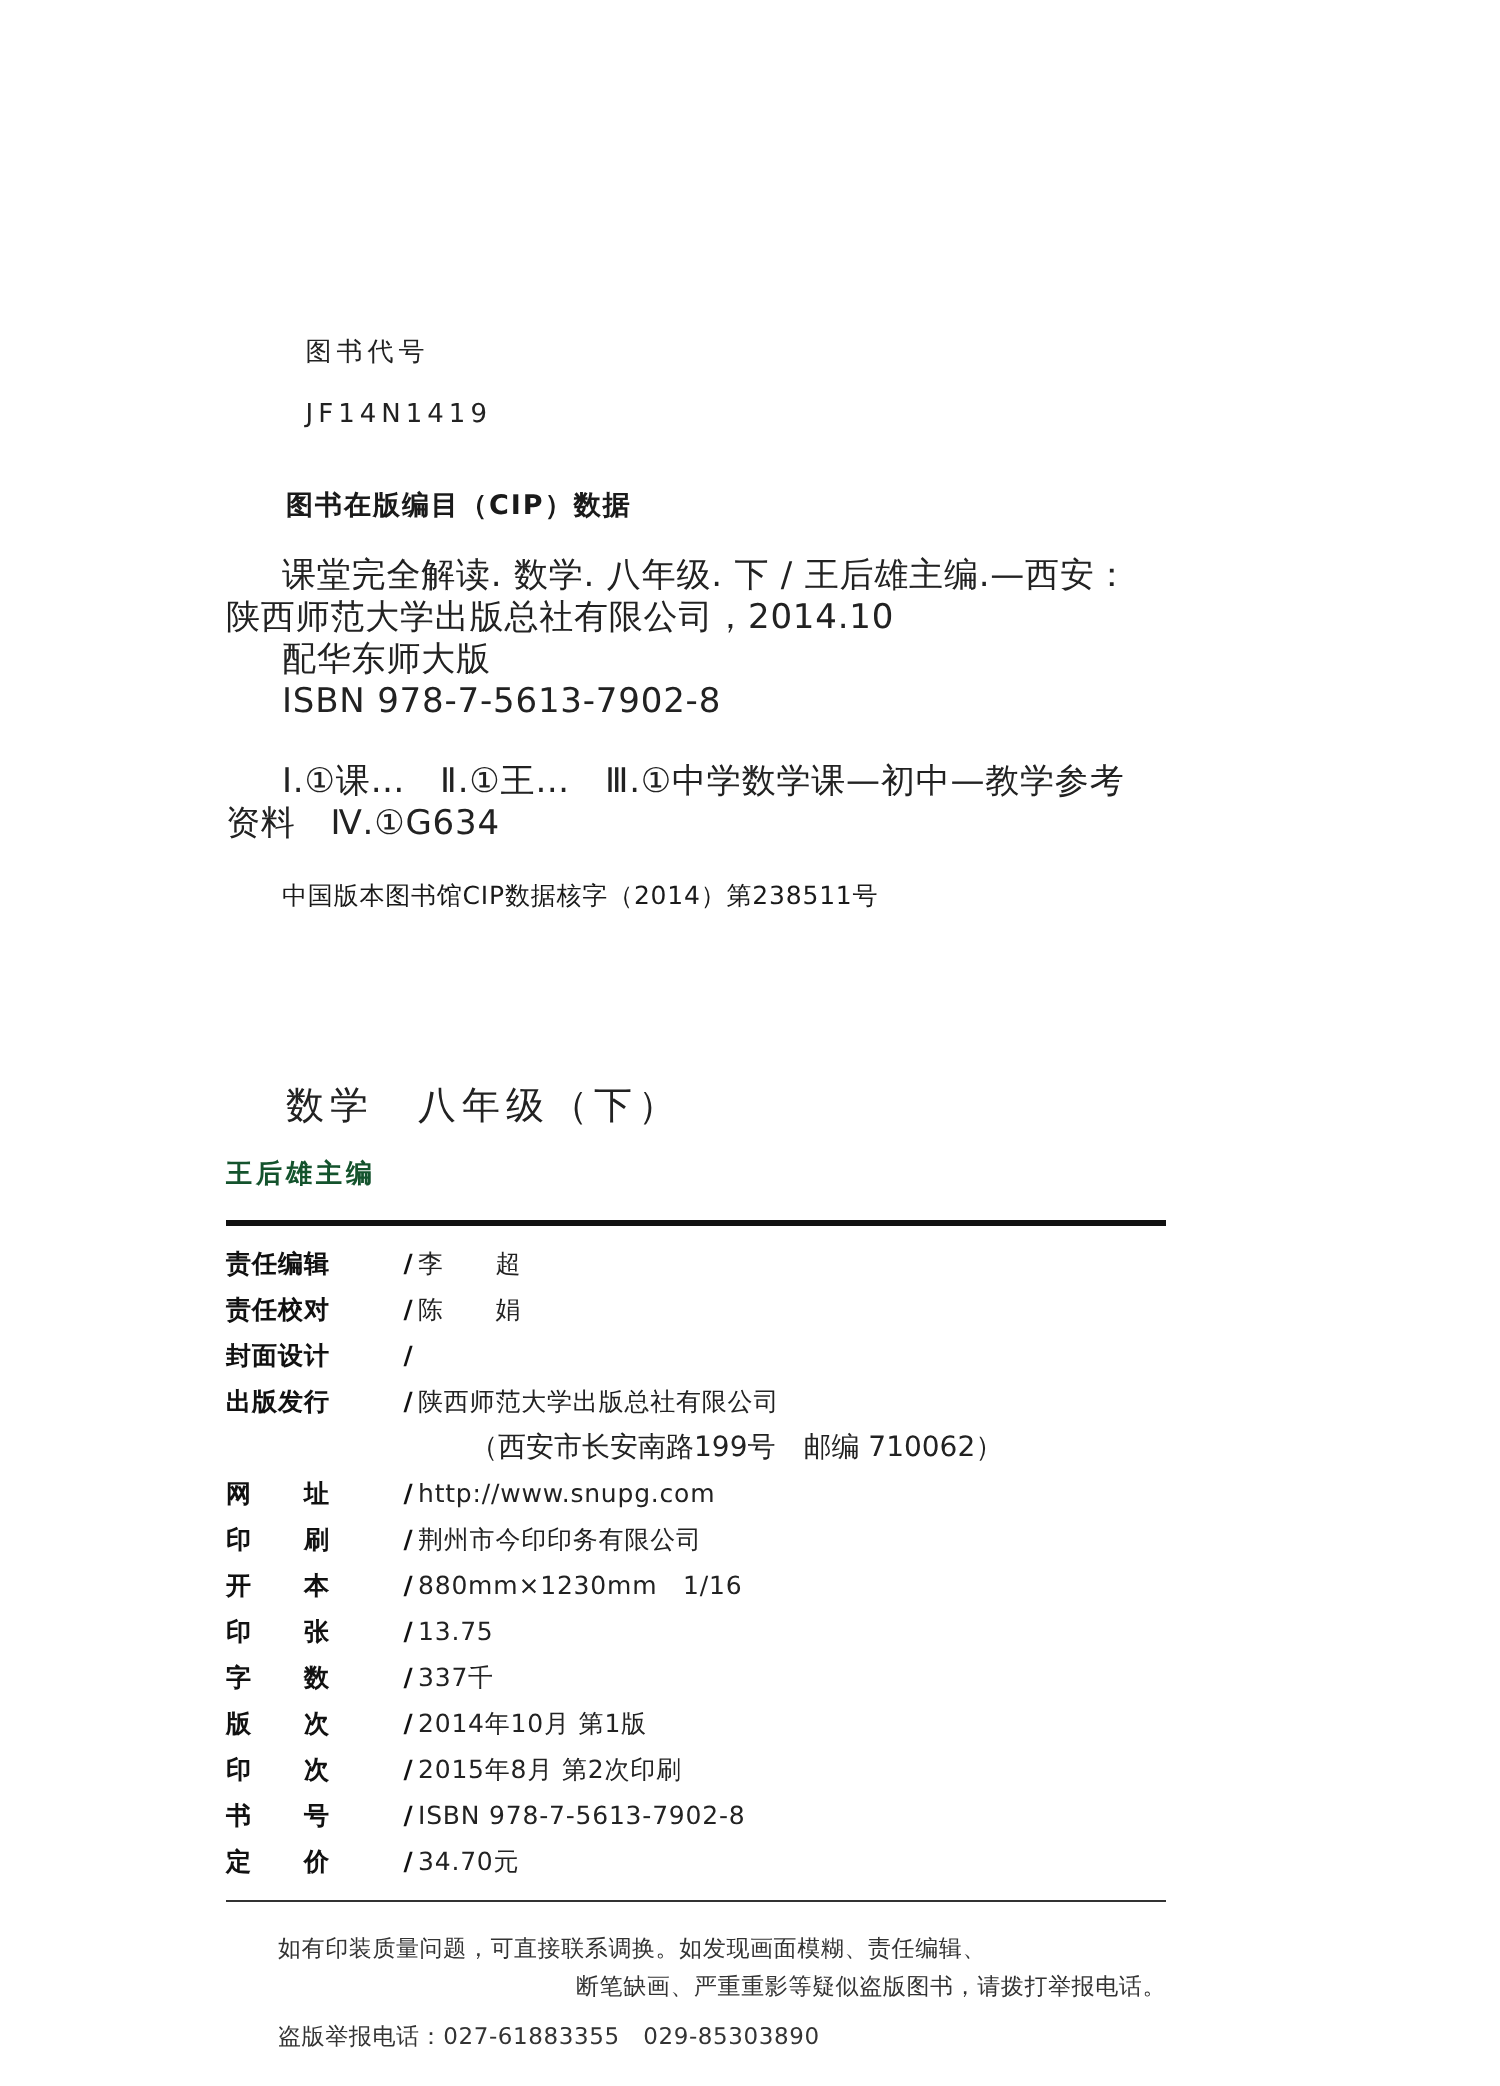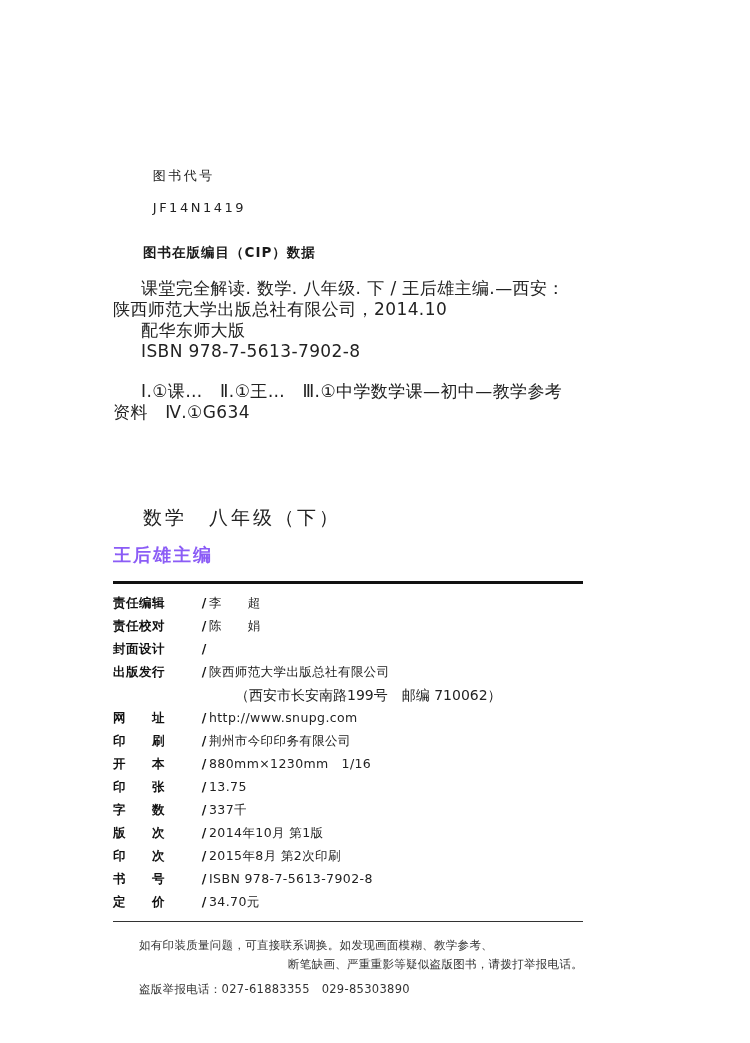--- a/index.html
+++ b/index.html
@@ -72,24 +72,24 @@
   }
   .sub-title {
     font-size: 19px;
     letter-spacing: 3px;
     color: #222;
     margin-left: 30px;
     margin-bottom: 12px;
     white-space: pre;
   }
   .editor-line {
-    font-size: 18px;
+    font-size: 13px;
     font-weight: bold;
     letter-spacing: 2px;
-    color: #8b5cf6;
+    color: #14532d;
     margin-bottom: 14px;
   }
 
   .rule-thick {
     border-top: 3px solid #111;
     margin: 4px 0 9px 0;
   }
   .rule-thin {
     border-top: 1px solid #333;
     margin: 9px 0 10px 0;
@@ -168,20 +168,21 @@
     <div class="cip-line indent-2">课堂完全解读. 数学. 八年级. 下 / 王后雄主编.—西安：</div>
     <div class="cip-line">陕西师范大学出版总社有限公司，2014.10</div>
     <div class="cip-line indent-2">配华东师大版</div>
     <div class="cip-line indent-2">ISBN 978-7-5613-7902-8</div>
 
     <div class="block-gap"></div>
 
     <div class="cip-line indent-2" style="margin-top:10px;">Ⅰ.①课…　Ⅱ.①王…　Ⅲ.①中学数学课—初中—教学参考</div>
     <div class="cip-line">资料　Ⅳ.①G634</div>
 
+    <div class="cip-final">中国版本图书馆CIP数据核字（2014）第238511号</div>
 
     <div class="titleblock">
       <div class="sub-title">数学　八年级（下）</div>
       <div class="editor-line">王后雄主编</div>
       <div class="rule-thick"></div>
     </div>
 
     <div class="credits">
         <div class="credit-row">
           <div class="credit-label">责任编辑</div>
@@ -246,21 +247,21 @@
         <div class="credit-row">
           <div class="credit-label">定　　价</div>
           <div class="credit-sep">/</div>
           <div class="credit-value">34.70元</div>
         </div>
       </div>
 
     <div class="rule-thin"></div>
 
     <div class="footer">
-      <div class="f-indent">如有印装质量问题，可直接联系调换。如发现画面模糊、教学参考、</div>
+      <div class="f-indent">如有印装质量问题，可直接联系调换。如发现画面模糊、责任编辑、</div>
       <div class="f-line2">断笔缺画、严重重影等疑似盗版图书，请拨打举报电话。</div>
       <div class="footer-gap"></div>
       <div class="f-indent">盗版举报电话：027-61883355　029-85303890</div>
 
     </div>
 
   </div>
 </div>
 
 </body></html>

